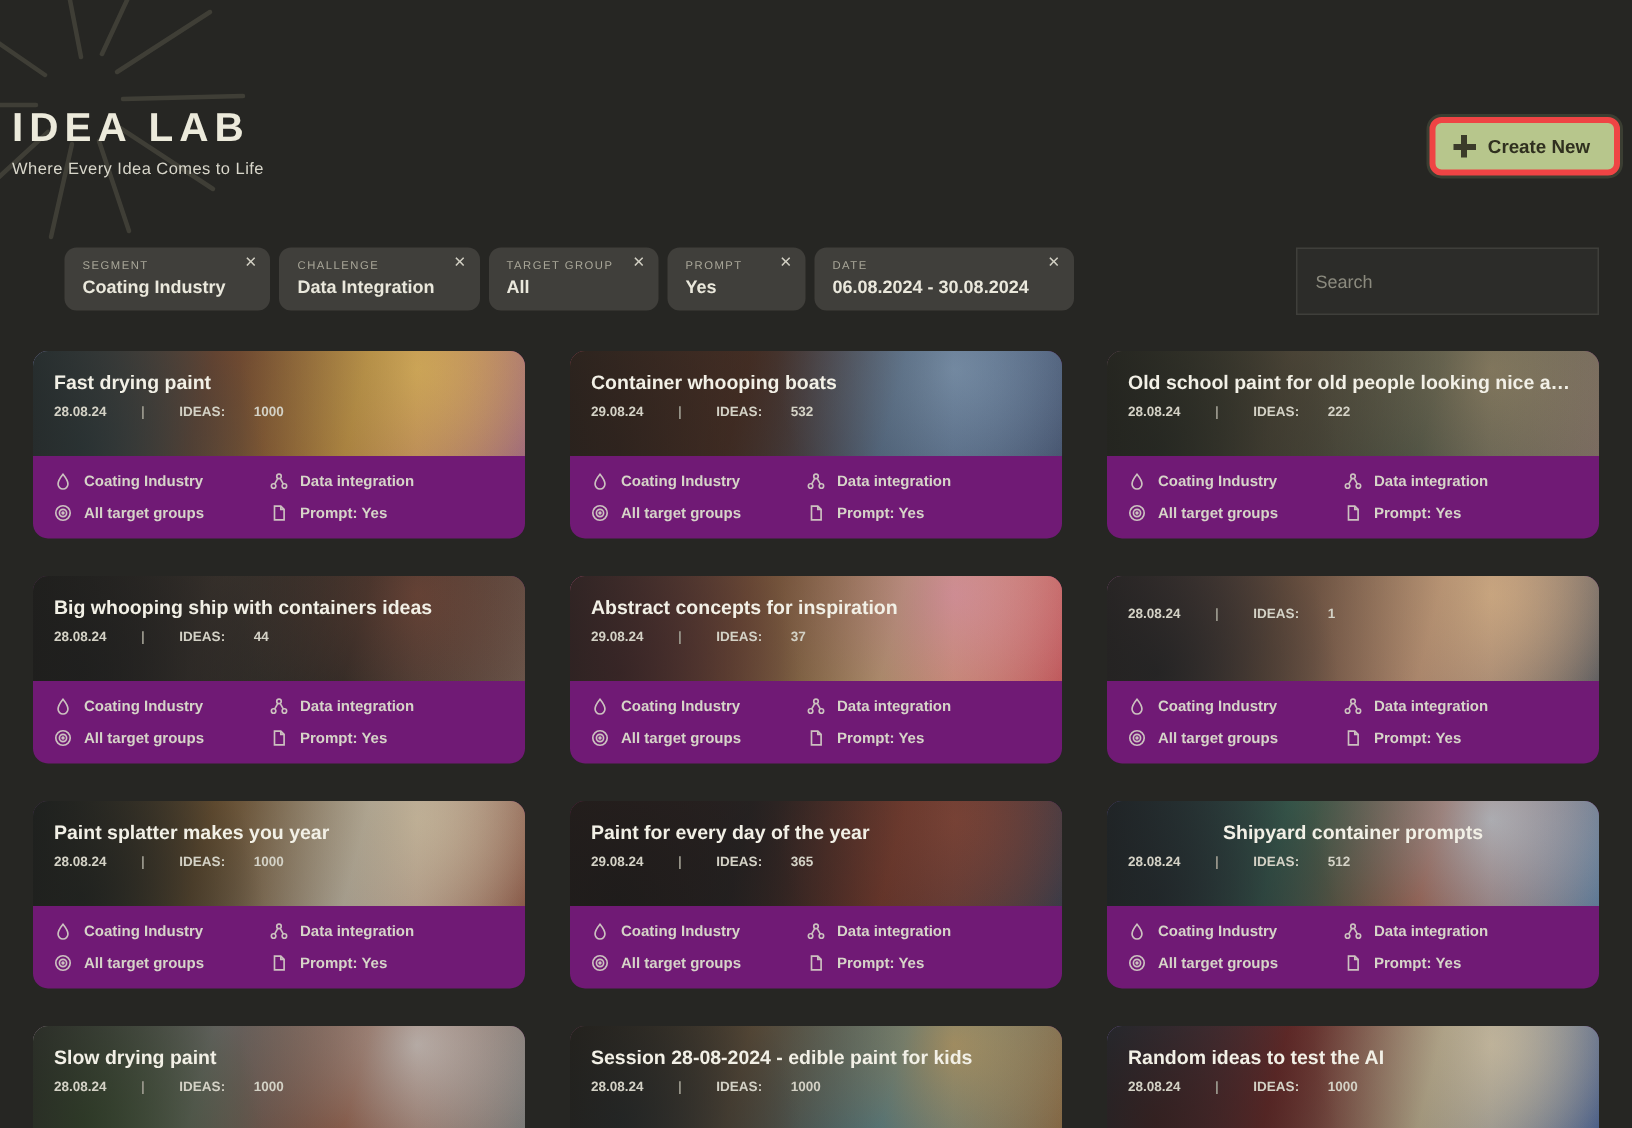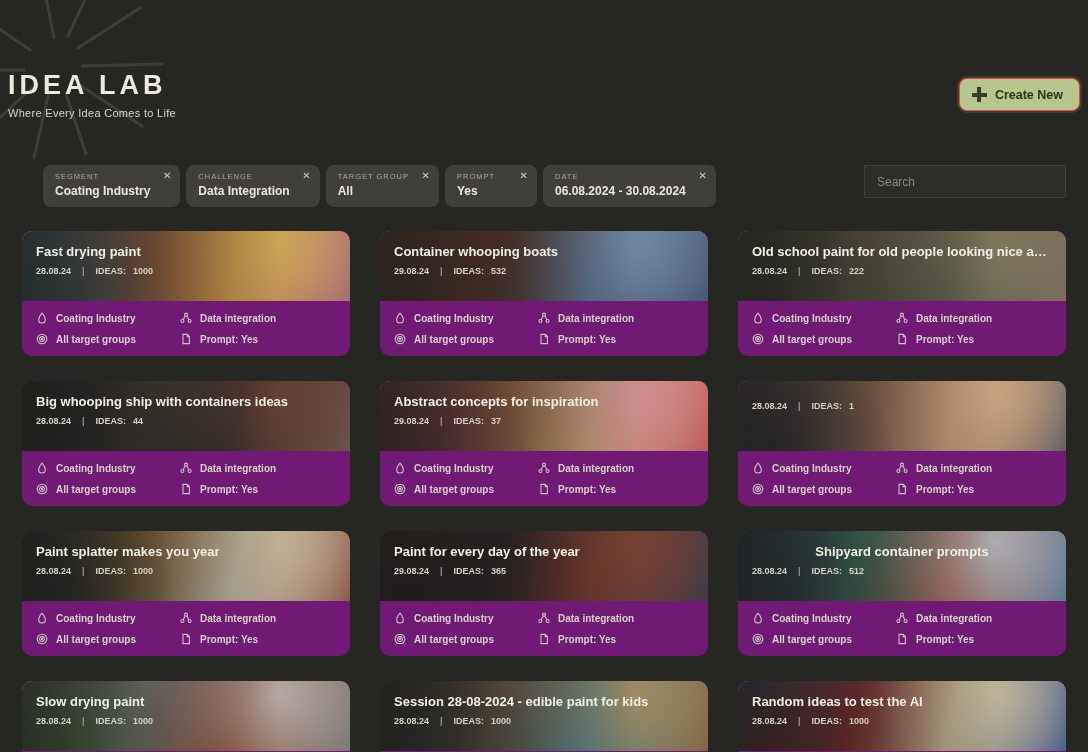--- a/index.html
+++ b/index.html
@@ -11,40 +11,40 @@
     position:relative;
   }
   .starburst { position:absolute; top:-14px; left:-18px; z-index:0; opacity:.85; }
 
   
   .header { position:relative; z-index:1; padding:70px 8px 0; display:flex; justify-content:space-between; align-items:flex-start; }
   .brand-title { font-size:27px; font-weight:700; letter-spacing:4px; color:#eceadb; }
   .brand-tagline { margin-top:6px; font-size:11px; color:#d9d7cb; letter-spacing:.3px; }
   .create-btn {
     margin-top:8px; display:flex; align-items:center; gap:8px;
-    background:#b7c68c; color:#30301f; border:1px solid #ef4444; border-radius:8px;
+    background:#b7c68c; color:#30301f; border:4px solid #ef4444; border-radius:8px;
     padding:8px 16px 8px 12px; font-size:12.5px; font-weight:700; cursor:pointer;
     box-shadow:0 0 0 2px rgba(183,198,140,.15);
   }
   .plus-icon { width:15px; height:15px; position:relative; display:inline-block; }
   .plus-icon::before, .plus-icon::after { content:""; position:absolute; background:#3b3b2a; }
   .plus-icon::before { left:5.5px; top:0; width:4px; height:15px; }
   .plus-icon::after  { top:5.5px; left:0; width:15px; height:4px; }
 
   
   .filter-row { position:relative; z-index:1; margin:46px 22px 0; display:flex; gap:6px; align-items:flex-start;padding-left:21px; }
   .chip {
     position:relative; background:#403f3b; border-radius:8px;
     padding:7px 30px 9px 12px; min-width:92px; cursor:default;
   }
   .chip-label { font-size:7.5px; letter-spacing:1px; color:#a9a799; text-transform:uppercase; }
   .chip-value { margin-top:3px; font-size:12px; font-weight:600; color:#eae8dc; white-space:nowrap; }
   .chip-close { position:absolute; top:6px; right:9px; font-size:10px; color:#d2d0c4; cursor:pointer; line-height:1; }
   .search-input {
-    margin-left:auto; width:202px; height:33px; background:#2c2c29;
+    margin-left:auto; width:202px; height:45px; background:#2c2c29;
     border:1px solid #3f3f3b; border-radius:0; color:#d8d6ca;
     font-size:12px; padding:0 12px; outline:none; font-family:"Liberation Sans", sans-serif;
   }
   .search-input::placeholder { color:#8b8a7e; }
 
   
   .cards {
     position:relative; z-index:1; margin-top:24px; padding:0 22px;
     display:grid; grid-template-columns:repeat(3, 1fr);
     gap:25px 30px; grid-auto-rows:125px;
@@ -53,21 +53,21 @@
   .card-banner { position:relative; height:70px; flex:none; }
   .card-banner::before {
     content:""; position:absolute; inset:0;
     background:linear-gradient(90deg, rgba(28,28,26,.85), rgba(28,28,26,.55) 42%, rgba(28,28,26,.12) 78%, rgba(28,28,26,.05));
   }
   .banner-text { position:relative; z-index:1; padding:13px 14px 0; }
   .card-title {
     font-size:13px; font-weight:600; color:#f2f0e6;
     white-space:nowrap; overflow:hidden; text-overflow:ellipsis;
   }
-  .card-stats { margin-top:7px; font-size:9px; font-weight:600; color:#d4d2c6; display:flex; gap:11px; align-items:center; }
+  .card-stats { margin-top:7px; font-size:9px; font-weight:600; color:#d4d2c6; display:flex; gap:23px; align-items:center; }
   .stat-sep { color:#9a988c; }
   .card-meta {
     flex:1; padding:11px 14px; display:grid;
     grid-template-columns:48% 52%; row-gap:9px; align-content:center;
   }
   .meta-item { display:flex; align-items:center; gap:8px; font-size:10px; font-weight:600; color:#d6d4c8; }
   .meta-item svg { flex:none; opacity:.9; }
 </style>
 </head>
 <body>

